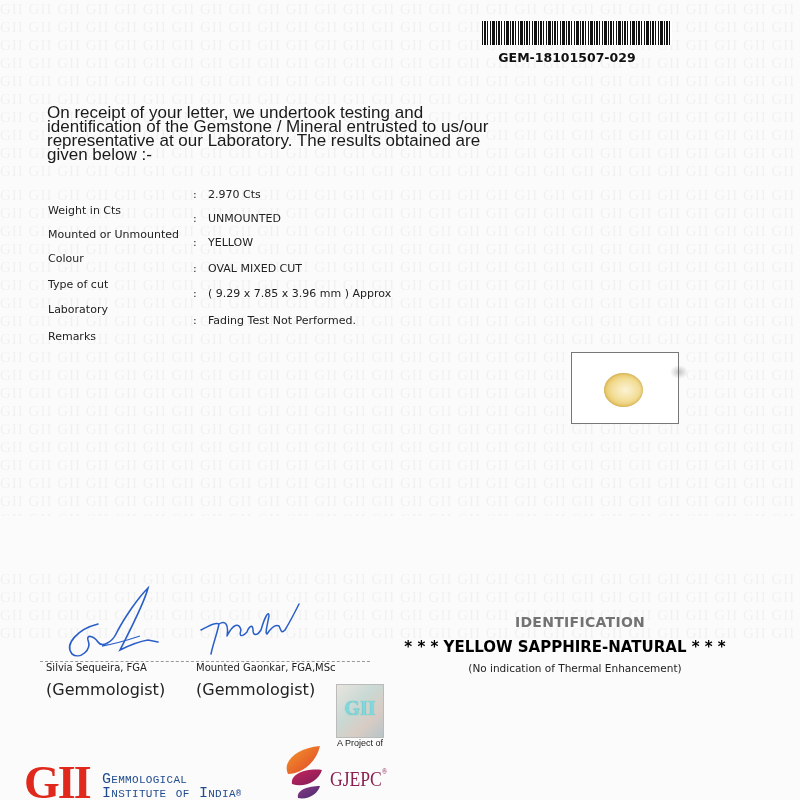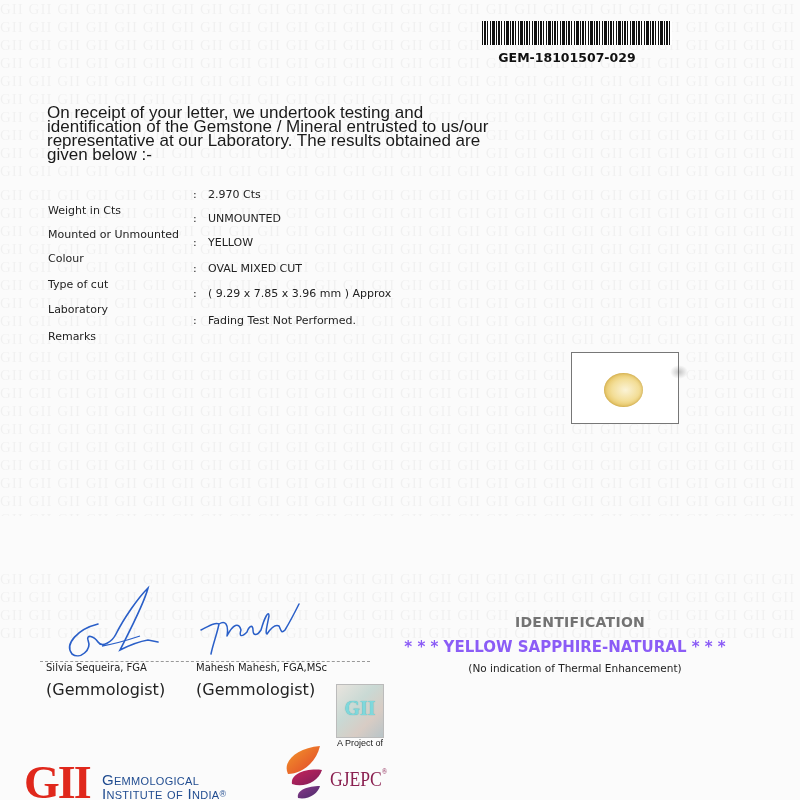--- a/index.html
+++ b/index.html
@@ -64,21 +64,21 @@
     .signer-name { font-size: 10px; }
     .signer-role { font-size: 16px; }
     .ident-title {
       position: absolute; left: 480px; top: 614px; width: 200px; text-align: center;
       font-family: "DejaVu Sans", sans-serif; font-weight: bold; font-size: 14px; color: #737373;
       letter-spacing: 0.3px;
     }
     .ident-result {
       position: absolute; left: 370px; top: 638px; width: 390px; text-align: center;
       font-family: "DejaVu Sans", sans-serif; font-weight: bold; font-size: 15px;
-      color: #8b5cf6; white-space: nowrap;
+      color: #000000; white-space: nowrap;
     }
     .ident-note {
       position: absolute; left: 420px; top: 662px; width: 310px; text-align: center;
       font-family: "DejaVu Sans", sans-serif; font-size: 10.5px; color: #222;
     }
     .hologram {
       position: absolute; left: 336px; top: 684px; width: 46px; height: 52px;
       background: linear-gradient(135deg, #e9e4de, #c9d9d4 40%, #d8ccc4 70%, #b8c4c8);
       border: 1px solid #bbb; overflow: hidden;
     }
@@ -90,21 +90,21 @@
     .project-of {
       position: absolute; left: 337px; top: 738px;
       font-family: "Liberation Sans", sans-serif; font-size: 9px; color: #222;
     }
     .gii-logo {
       position: absolute; left: 24px; top: 760px;
       font-family: "Liberation Serif", serif; font-weight: bold; font-size: 46px;
       color: #e0281c; letter-spacing: -2px; line-height: 46px;
     }
     .gii-name {
-      position: absolute; left: 102px; top: 773px; font-family: Liberation Sans, sans-serif;
+      position: absolute; left: 102px; top: 773px; font-family: Liberation Mono, monospace;
       font-size: 15px; color: #1f4b8f; line-height: 14px; letter-spacing: 0.3px;
       font-variant: small-caps;
     }
     .gjepc-mark { position: absolute; left: 276px; top: 744px; width: 48px; height: 56px; }
     .gjepc-text {
       position: absolute; left: 330px; top: 766px;
       font-family: "Liberation Serif", serif; font-size: 22px; color: #8a2050;
       letter-spacing: 0px; transform: scaleX(0.8); transform-origin: left;
     }
     .reg { font-size: 9px; vertical-align: top; }
@@ -165,21 +165,21 @@
   <path d="M40 40 C 20 45, 6 60, 14 70 C 22 76, 34 66, 30 56 C 28 50, 36 52, 40 58 C 44 64, 54 58, 58 50 C 66 34, 80 14, 90 4 C 86 20, 70 50, 62 66 C 70 62, 78 58, 90 56 L 100 58" fill="none" stroke="#2a5fc8" stroke-width="1.6" stroke-linecap="round"></path>
   <path d="M44 62 C 56 60, 70 56, 82 52" fill="none" stroke="#2a5fc8" stroke-width="1.3"></path>
 </svg>
 <svg class="sig" style="left:195px;top:590px;" width="110" height="72" viewBox="0 0 110 72">
   <path d="M6 40 C 14 36, 20 32, 24 34 C 22 44, 18 54, 16 64 M24 34 C 30 30, 34 34, 32 46 M32 46 C 38 34, 44 32, 46 40 C 44 46, 46 48, 52 42 C 54 36, 58 34, 58 40 C 58 46, 62 46, 66 40 C 70 26, 74 20, 74 26 C 72 36, 70 44, 72 44 C 76 38, 80 34, 84 36 C 86 40, 86 44, 90 40 C 96 30, 100 22, 104 14" fill="none" stroke="#2a5fc8" stroke-width="1.5" stroke-linecap="round"></path>
 </svg>
 <div class="dash-line"></div>
 
 <div class="signer-name" style="left:46px;top:662px;">Silvia Sequeira, FGA</div>
 <div class="signer-role" style="left:46px;top:680px;">(Gemmologist)</div>
-<div class="signer-name" style="left:196px;top:662px;">Mahesh Mahesh, FGA,MSc</div>
+<div class="signer-name" style="left:196px;top:662px;">Mounted Gaonkar, FGA,MSc</div>
 <div class="signer-role" style="left:196px;top:680px;">(Gemmologist)</div>
 
 <div class="ident-title">IDENTIFICATION</div>
 <div class="ident-result">* * * YELLOW SAPPHIRE-NATURAL * * *</div>
 <div class="ident-note">(No indication of Thermal Enhancement)</div>
 
 <div class="hologram">
   <div class="holo-text">GII</div>
 </div>
 <div class="project-of">A Project of</div>

